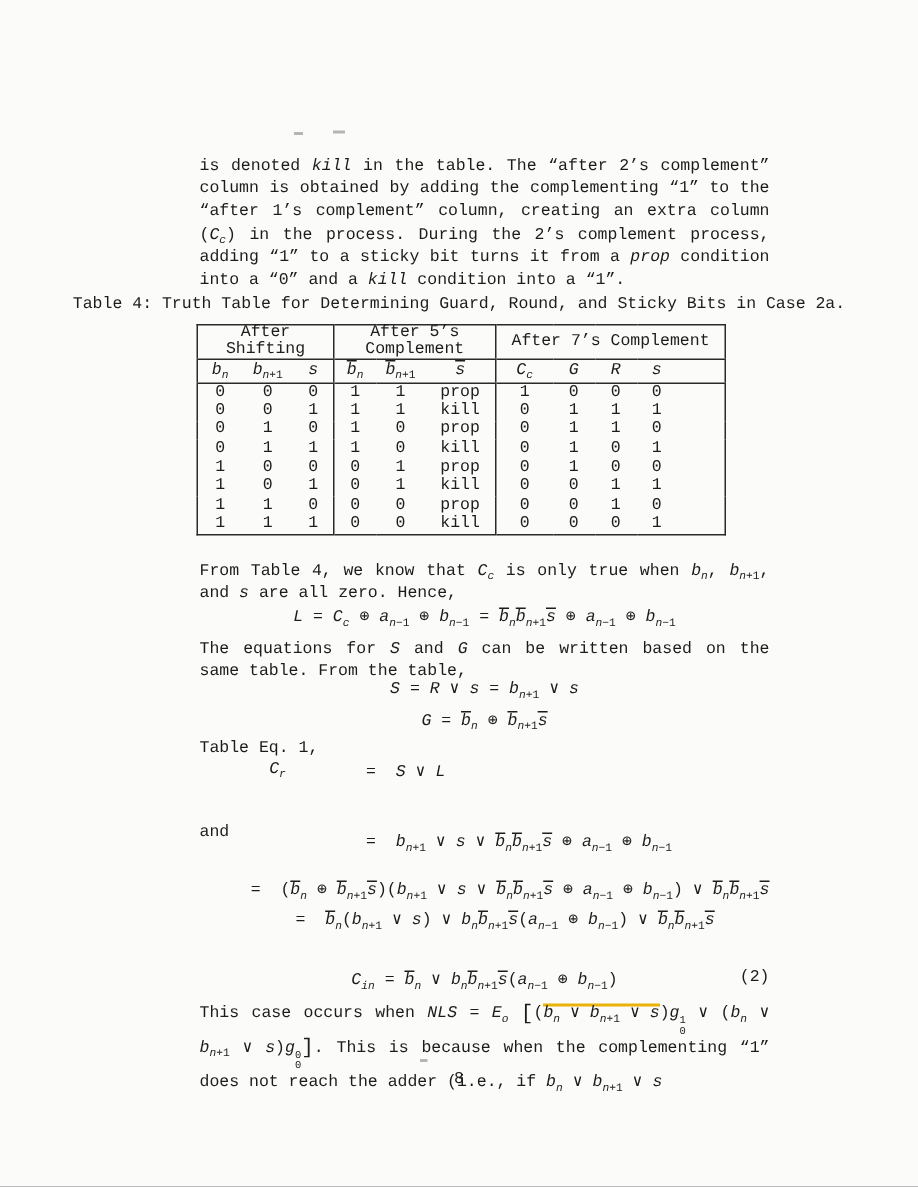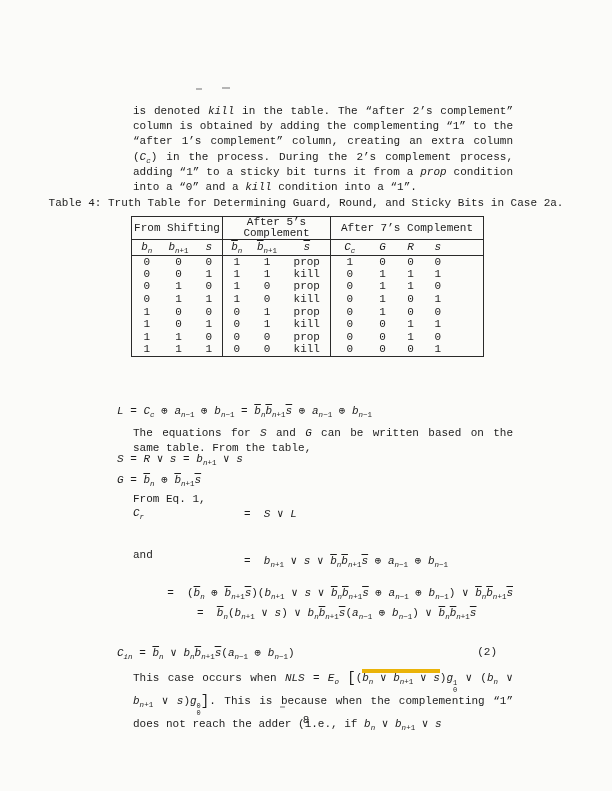--- a/index.html
+++ b/index.html
@@ -5,40 +5,40 @@
   html,body{margin:0;padding:0;background:#888;}
   .page{
     position:relative; width:612px; height:791px; margin:0 auto;
     background:#fbfbf9; color:#1c1c1c;
     font-family:Liberation Mono, monospace;
     font-size:11px; overflow:hidden;padding-left:16px;
   }
   i{font-style:italic;}
   sub{font-size:7.5px; line-height:0;}
   .ov{text-decoration:overline; text-decoration-thickness:1px;}
-  .ovg{display:inline-block; border-top:4px solid #eab308; line-height:1.05;}
+  .ovg{display:inline-block; border-top:2px solid #eab308; line-height:1.05;}
   .bk{font-size:14px; vertical-align:-1px;}
   .ss{display:inline-flex; flex-direction:column; align-items:flex-start;
       font-size:7px; line-height:1; vertical-align:-4px;}
   .para{position:absolute; left:133px; width:380px; margin:0;
         text-align:justify; line-height:15.2px;}
   .caption{position:absolute; left:0; top:197px; width:612px; text-align:center;}
   .truth-table{position:absolute; left:131px; top:216px; width:352px;
         border-collapse:collapse; table-layout:fixed;
         border:1px solid #2a2a2a; font-size:11px;}
   .truth-table th,.truth-table td{padding:0; font-weight:normal;
         text-align:center; vertical-align:middle; line-height:1;}
   .grouprow th{height:16px; border-bottom:1px solid #2a2a2a;}
   .subrow th{height:15px; border-bottom:1px solid #2a2a2a;margin-top:17px;}
   .gs{border-left:1px solid #2a2a2a;}
   .truth-table tbody tr{height:12.6px;}
   .leftish{text-align:left !important; padding-left:10px !important;}
-  .eqc{position:absolute; left:117px; width:380px; text-align:left;}
+  .eqc{position:absolute; left:133px; width:380px; text-align:center;}
   .eqrow{position:absolute; left:133px; width:380px; display:flex;}
-  .eqrow .lhs{text-align:left;}
+  .eqrow .lhs{text-align:center;}
   .w104{width:104px;} .w57{width:57px;}
   .eqrow .rhs{margin-left:7px; white-space:nowrap;}
   .eqnum{position:absolute; right:0; top:0;}
   .pagenum{position:absolute; left:0; top:714px; width:612px; text-align:center;}
   .speck{position:absolute; background:#b5b5b5;}
   .corner-bar{position:absolute; right:0; top:3px; width:3px; height:36px; background:#222;}
 </style>
 </head>
 <body>
 
@@ -61,21 +61,21 @@
       <col style="width:28px">
         <col style="width:33px">
         <col style="width:47px">
       <col style="width:38px">
         <col style="width:28px">
         <col style="width:28px">
         <col style="width:59px">
     </colgroup>
     <thead>
       <tr class="grouprow">
-        <th colspan="3">From Shifting</th>
+        <th colspan="3">After Shifting</th>
         <th colspan="3" class="gs">After 5’s Complement</th>
         <th colspan="4" class="gs">After 7’s Complement</th>
       </tr>
       <tr class="subrow">
         <th><i>b</i><sub><i>n</i></sub></th>
         <th><i>b</i><sub><i>n</i>+1</sub></th>
         <th><i>s</i></th>
         <th class="gs"><i class="ov">b</i><sub><i>n</i></sub></th>
         <th><i class="ov">b</i><sub><i>n</i>+1</sub></th>
         <th><i class="ov">s</i></th>
@@ -186,29 +186,30 @@
           <td>0</td>
           <td>kill</td>
           <td class="gs">0</td>
           <td>0</td>
           <td>0</td>
           <td class="leftish">1</td>
         </tr>
       </tbody>
   </table>
 
+  <p class="para" style="top:374px;">From Table 4, we know that <i>C</i><sub><i>c</i></sub> is only true when <i>b</i><sub><i>n</i></sub>, <i>b</i><sub><i>n</i>+1</sub>, and <i>s</i> are all zero. Hence,</p>
 
   <div class="eqc" style="top:404px;"><i>L</i> = <i>C</i><sub><i>c</i></sub> ⊕ <i>a</i><sub><i>n</i>−1</sub> ⊕ <i>b</i><sub><i>n</i>−1</sub> = <i class="ov">b</i><sub><i>n</i></sub><i class="ov">b</i><sub><i>n</i>+1</sub><i class="ov">s</i> ⊕ <i>a</i><sub><i>n</i>−1</sub> ⊕ <i>b</i><sub><i>n</i>−1</sub></div>
 
   <p class="para" style="top:426px;">The equations for <i>S</i> and <i>G</i> can be written based on the same table.  From the table,</p>
 
   <div class="eqc" style="top:452px;"><i>S</i> = <i>R</i> ∨ <i>s</i> = <i>b</i><sub><i>n</i>+1</sub> ∨ <i>s</i></div>
   <div class="eqc" style="top:473px;"><i>G</i> = <i class="ov">b</i><sub><i>n</i></sub> ⊕ <i class="ov">b</i><sub><i>n</i>+1</sub><i class="ov">s</i></div>
 
-  <p class="para" style="top:492px;">From Eq. 1,</p>
+  <p class="para" style="top:492px;">Table Eq. 1,</p>
 
   <div class="eqrow" style="top:507px;">
     <span class="lhs w104"><i>C</i><sub><i>r</i></sub></span>
     <span class="rhs">=&nbsp;&nbsp;<i>S</i> ∨ <i>L</i></span>
   </div>
   <div class="eqrow" style="top:554px;">
     <span class="lhs w104"></span>
     <span class="rhs">=&nbsp;&nbsp;<i>b</i><sub><i>n</i>+1</sub> ∨ <i>s</i> ∨ <i class="ov">b</i><sub><i>n</i></sub><i class="ov">b</i><sub><i>n</i>+1</sub><i class="ov">s</i> ⊕ <i>a</i><sub><i>n</i>−1</sub> ⊕ <i>b</i><sub><i>n</i>−1</sub></span>
   </div>
 

